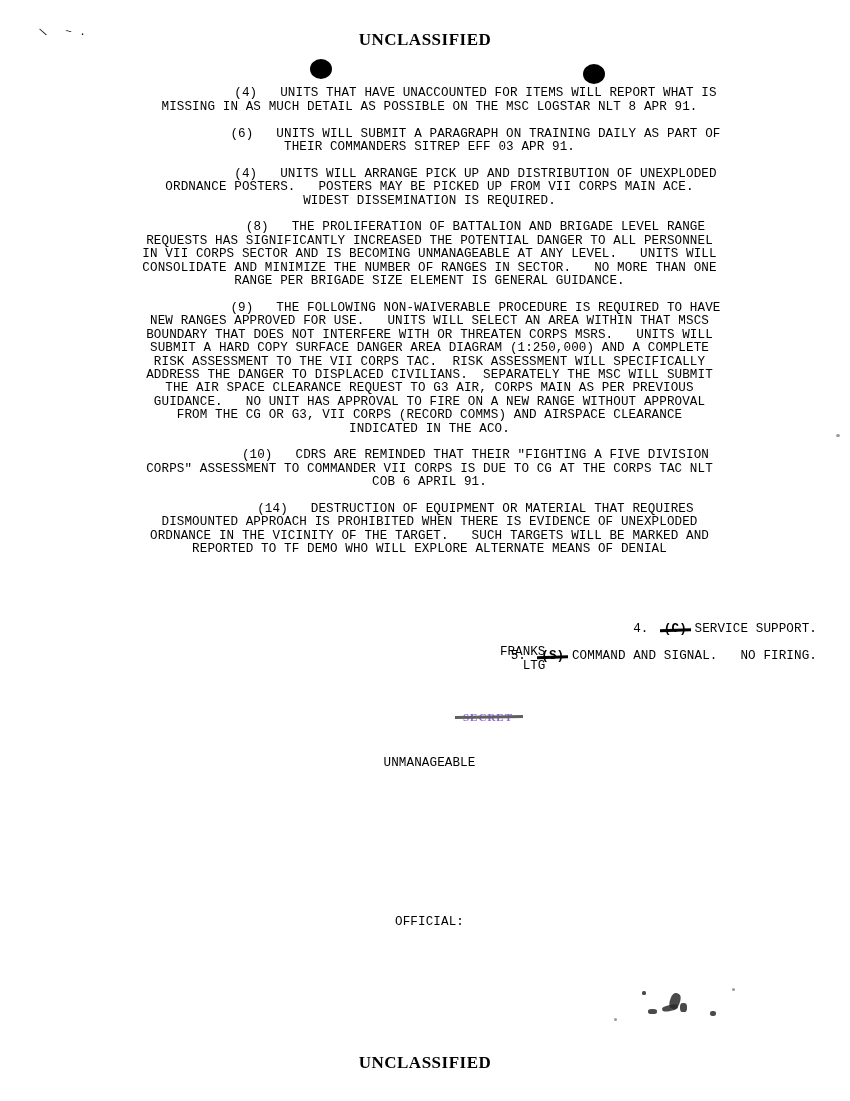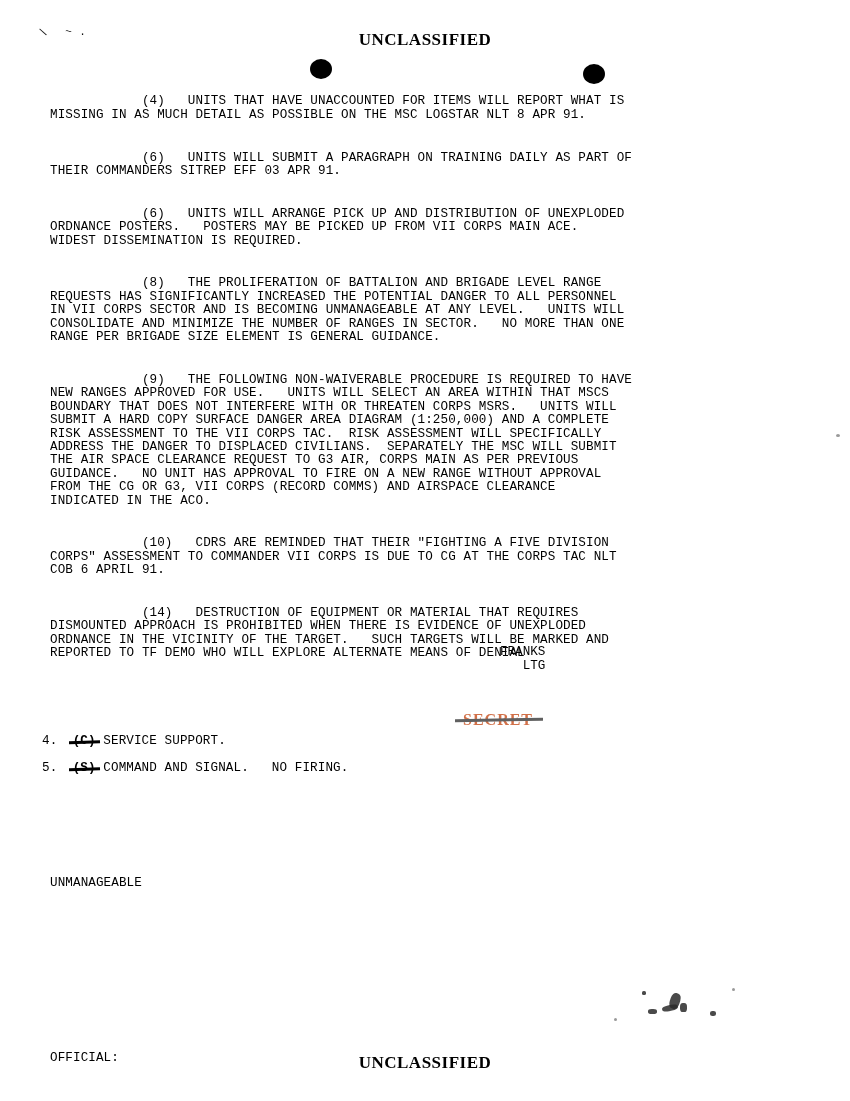--- a/index.html
+++ b/index.html
@@ -68,28 +68,30 @@
     left: 42px;
     top: 74px;
     width: 775px;
     font-size: 12.6px;
     line-height: 13.4px;
     white-space: pre-wrap;
     letter-spacing: 0.1px;
   }
   .para {
     white-space: pre-wrap;
-    margin: 8px;
+    margin: 0;
+    text-align: center;
   }
 
   .block-gap { height: 13px; }
 
   .sec-line {
     position: relative;
     white-space: pre-wrap;
+    text-align: right;
   }
   .struck {
     position: relative;
     display: inline-block;
     font-weight: bold;
   }
   .struck::after {
     content: "";
     position: absolute;
     left: -4px;
@@ -108,24 +110,24 @@
     line-height: 13.4px;
     white-space: pre;
     text-align: right;
   }
 
   .secret-stamp {
     position: absolute;
     left: 463px;
     top: 711px;
     font-family: "Liberation Serif", serif;
-    font-size: 16px;
+    font-size: 11px;
     font-weight: bold;
     letter-spacing: 1px;
-    color: #c2410c;
+    color: #6d28d9;
     opacity: 0.75;
   }
   .secret-stamp::after {
     content: "";
     position: absolute;
     left: -8px;
     right: -10px;
     top: 52%;
     height: 3px;
     background: #2b2b2b;
@@ -187,21 +189,21 @@
     <div class="punch-dot punch-left"></div>
     <div class="punch-dot punch-right"></div>
   </div>
   <div class="classification-top">UNCLASSIFIED</div>
 
   <div class="body-text">
 <div class="para">            (4)   UNITS THAT HAVE UNACCOUNTED FOR ITEMS WILL REPORT WHAT IS
 MISSING IN AS MUCH DETAIL AS POSSIBLE ON THE MSC LOGSTAR NLT 8 APR 91.</div>
 <div class="para">            (6)   UNITS WILL SUBMIT A PARAGRAPH ON TRAINING DAILY AS PART OF
 THEIR COMMANDERS SITREP EFF 03 APR 91.</div>
-<div class="para">            (6)   UNITS WILL ARRANGE PICK UP AND DISTRIBUTION OF UNEXPLODED
+<div class="para">            (4)   UNITS WILL ARRANGE PICK UP AND DISTRIBUTION OF UNEXPLODED
 ORDNANCE POSTERS.   POSTERS MAY BE PICKED UP FROM VII CORPS MAIN ACE.
 WIDEST DISSEMINATION IS REQUIRED.</div>
 <div class="para">            (8)   THE PROLIFERATION OF BATTALION AND BRIGADE LEVEL RANGE
 REQUESTS HAS SIGNIFICANTLY INCREASED THE POTENTIAL DANGER TO ALL PERSONNEL
 IN VII CORPS SECTOR AND IS BECOMING UNMANAGEABLE AT ANY LEVEL.   UNITS WILL
 CONSOLIDATE AND MINIMIZE THE NUMBER OF RANGES IN SECTOR.   NO MORE THAN ONE
 RANGE PER BRIGADE SIZE ELEMENT IS GENERAL GUIDANCE.</div>
 <div class="para">            (9)   THE FOLLOWING NON-WAIVERABLE PROCEDURE IS REQUIRED TO HAVE
 NEW RANGES APPROVED FOR USE.   UNITS WILL SELECT AN AREA WITHIN THAT MSCS
 BOUNDARY THAT DOES NOT INTERFERE WITH OR THREATEN CORPS MSRS.   UNITS WILL

